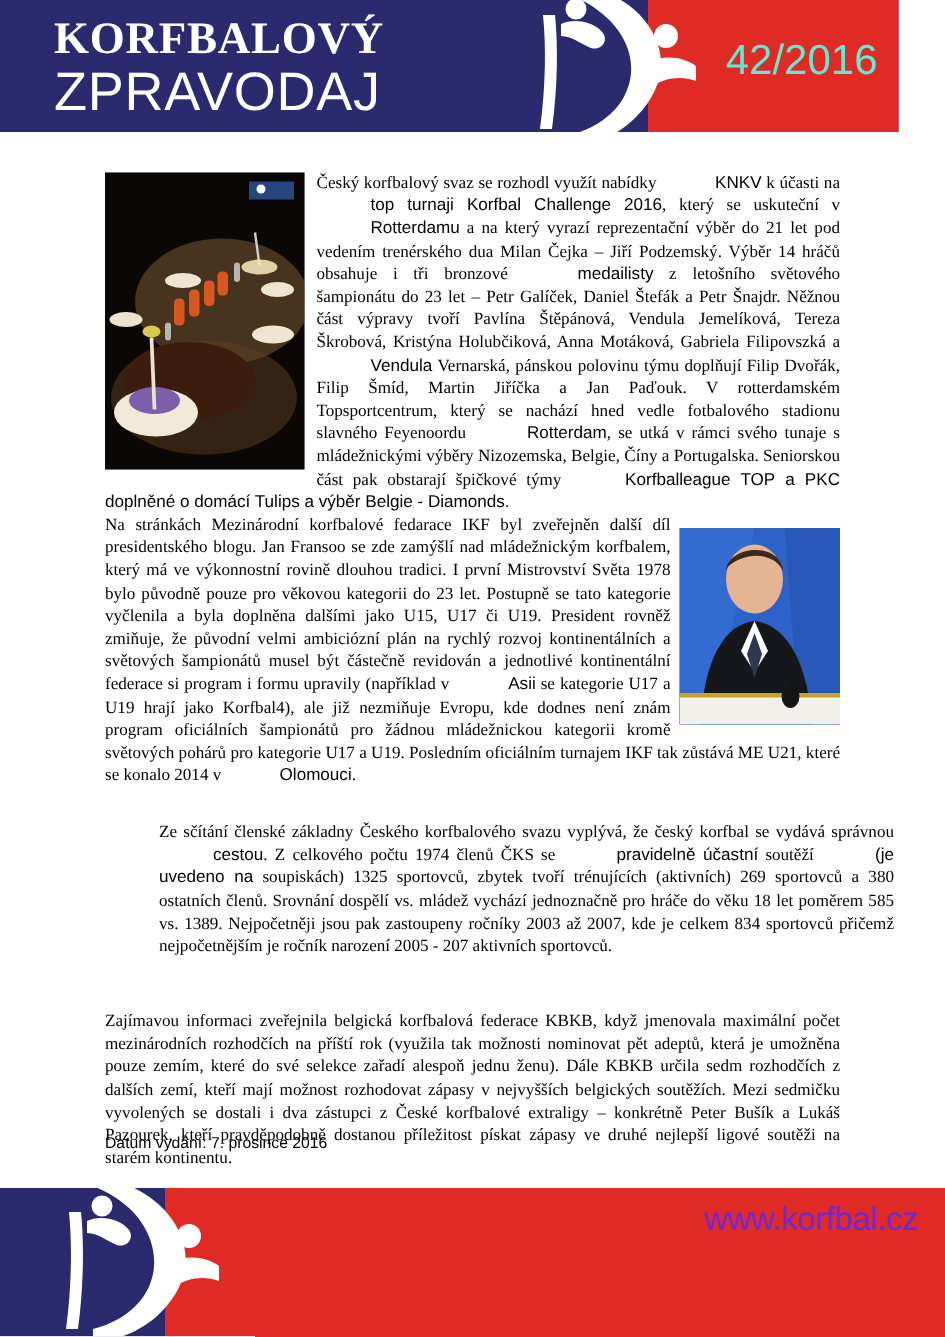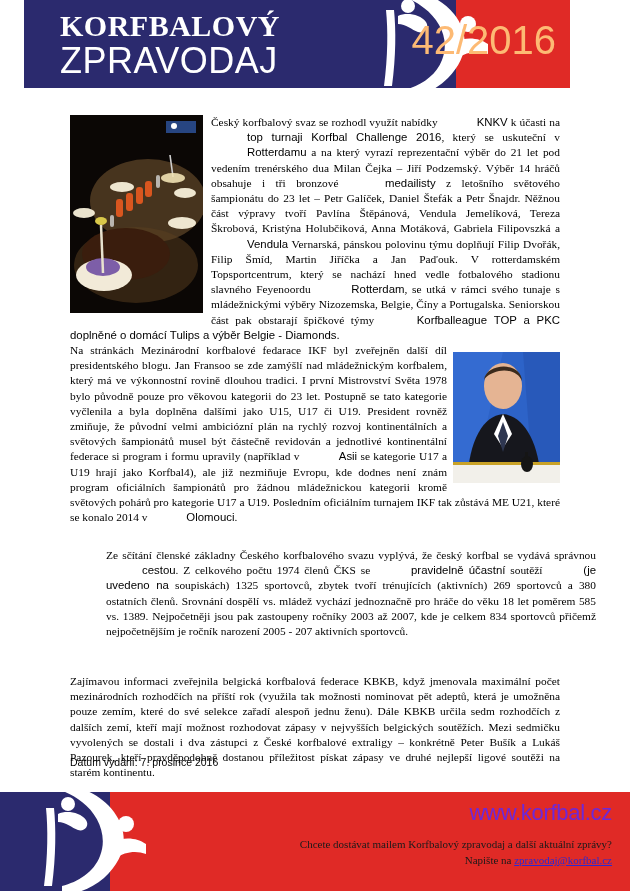--- a/index.html
+++ b/index.html
@@ -13,25 +13,24 @@
     position: relative;
     overflow: hidden;
     font-family: "Liberation Serif", serif;
     color: #000000;
   }
 
   
   .header {
     position: absolute;
     top: 0; left: 0;
-    width: 546px;
+    width: 599px;
     height: 88px;
     background: #2b2a6e;
     overflow: hidden;
-    margin-left: 24px;
   }
   .header-red {
     position: absolute;
     top: 0;
     left: 432px;
     width: 198px;
     height: 88px;
     background: #e02a26;
   }
   
@@ -63,22 +62,22 @@
     font-size: 36px;
     letter-spacing: 0.5px;
     line-height: 34px;
     display: block;
   }
   .issue-number {
     position: absolute;
     right: 14px;
     top: 16px;
     font-family: "Liberation Sans", sans-serif;
-    font-size: 40px;
-    color: #fdba74;
+    font-size: 28px;
+    color: #5eead4;
     letter-spacing: 0px;
     line-height: 48px;
   }
 
   
   .content {
     position: absolute;
     top: 88px;
     left: 0;
     width: 630px;
@@ -303,17 +302,13 @@
     <path d="M6 -8 C 6 -8, 52 -4, 72 24 C 88 46, 84 70, 62 90 C 48 102, 32 106, 20 108 L 20 98 C 36 94, 52 84, 58 68 C 66 48, 56 26, 40 14 C 28 4, 12 0, 6 -2 Z" fill="#ffffff"></path>
     <circle cx="26" cy="16" r="7" fill="#ffffff"></circle>
     <path d="M16 26 C 24 22, 38 24, 44 32 C 48 38, 42 44, 36 42 C 30 40, 24 34, 16 34 Z" fill="#ffffff"></path>
     <path d="M12 20 C 14 40, 14 68, 10 98 L 2 98 C 6 68, 6 40, 4 20 Z" fill="#ffffff"></path>
     <circle cx="84" cy="36" r="8" fill="#ffffff"></circle>
     <path d="M72 54 C 82 48, 96 50, 104 56 L 104 66 C 94 62, 82 64, 74 70 C 68 74, 64 68, 72 54 Z" fill="#ffffff"></path>
   </svg>
 
   <div class="footer-web">www.korfbal.cz</div>
 
-  <div class="footer-cta">
-    <div>Chcete dostávat mailem Korfbalový zpravodaj a další aktuální zprávy?</div>
-    <div><span>Napište na </span><span class="mail">zpravodaj@korfbal.cz</span></div>
-  </div>
 </div>
 
 </body></html>

